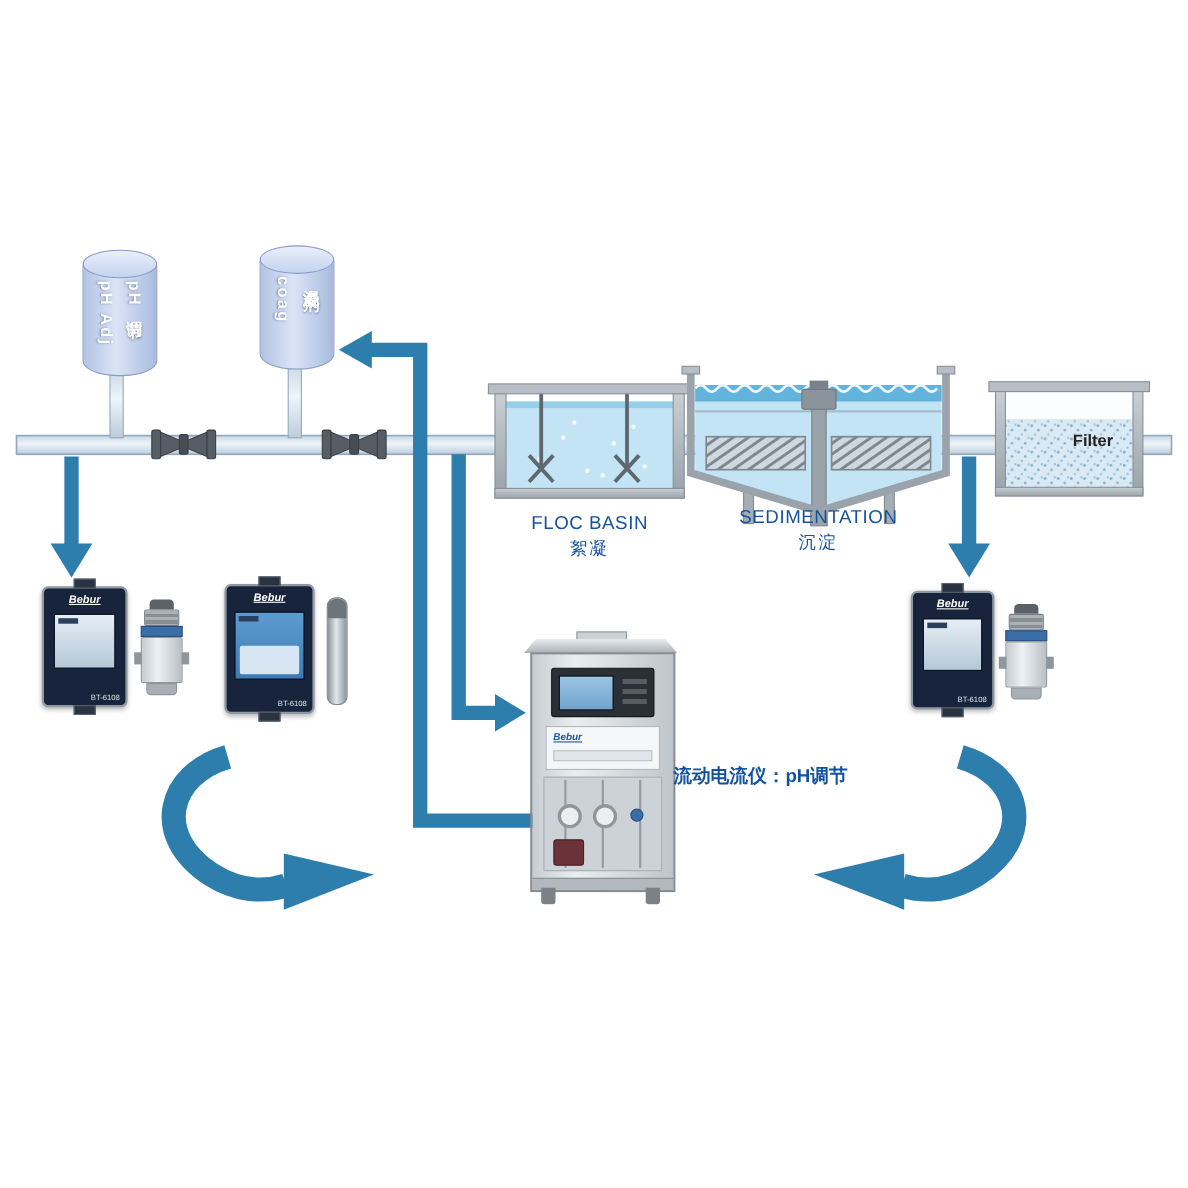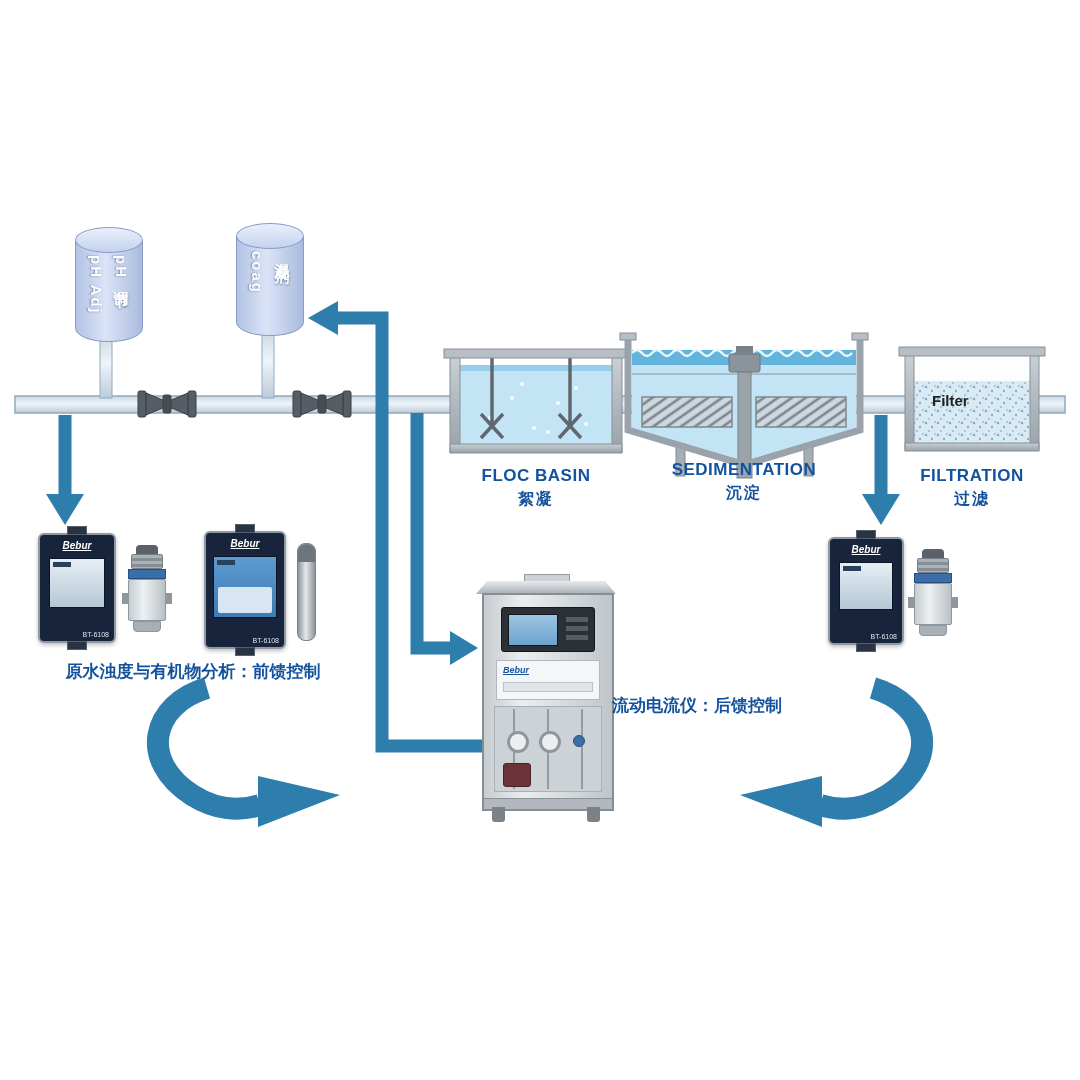--- a/index.html
+++ b/index.html
@@ -10,27 +10,27 @@
   
   .cyl{position:absolute;background:linear-gradient(90deg,#b3c3e4,#dbe4f7 45%,#a9bbde);
        border:1px solid #8a9cc6;border-radius:33px/14px;}
   .cyl-top{position:absolute;top:-2px;left:-1px;right:-1px;height:24px;
            background:linear-gradient(#eaf0fb,#c3d2ee);border:1px solid #8a9cc6;border-radius:50%;}
   .cyl-text{position:absolute;top:26px;left:0;right:0;display:flex;justify-content:center;gap:6px;}
   .vtext{writing-mode:vertical-rl;text-orientation:mixed;color:#fff;font-weight:bold;font-size:15px;
          letter-spacing:2px;text-shadow:0 1px 2px rgba(40,60,100,.55);}
 
   
-  .stage-label{position:absolute;text-align:center;color:#12529e;font-weight:bold;}
+  .stage-label{position:absolute;text-align:center;color:#12529e;font-weight:normal;}
   .stage-en{font-size:17px;letter-spacing:.5px;}
   .stage-zh{font-size:16px;margin-top:3px;letter-spacing:2px;}
   .caption{position:absolute;color:#12529e;font-weight:bold;font-size:17px;text-align:center;white-space:nowrap;}
   .title{position:absolute;left:0;right:0;top:834px;text-align:center;font-size:29px;font-weight:bold;
          color:#1b55a5;letter-spacing:3px;}
-  .filter-label{position:absolute;left:932px;top:392px;width:80px;text-align:left;
+  .filter-label{position:absolute;left:932px;top:392px;width:80px;text-align:right;
                 font-size:15px;font-weight:bold;color:#222;}
 
   
   .monitor{position:absolute;background:#18243b;border:2px solid #8e99a4;border-radius:6px;
            box-shadow:0 2px 4px rgba(0,0,0,.25);}
   .mtab{position:absolute;left:50%;transform:translateX(-50%);width:18px;height:7px;
         background:#2a3342;border:1px solid #55606e;}
   .mtab.t{top:-9px}.mtab.b{bottom:-9px}
   .brand{margin-top:5px;text-align:center;color:#fff;font-size:10px;font-weight:bold;
          font-style:italic;text-decoration:underline;}
@@ -236,24 +236,20 @@
   </div>
 
   <div class="stage-label" style="left:436px;top:466px;width:200px">
     <div class="stage-en">FLOC BASIN</div>
     <div class="stage-zh">絮凝</div>
   </div>
   <div class="stage-label" style="left:644px;top:460px;width:200px">
     <div class="stage-en">SEDIMENTATION</div>
     <div class="stage-zh">沉淀</div>
   </div>
-  <div class="stage-label" style="left:872px;top:466px;width:200px">
-    <div class="stage-en">FILTRATION</div>
-    <div class="stage-zh">过滤</div>
-  </div>
   <div class="filter-label">Filter</div>
 
   <div class="monitor" style="left:38px;top:533px;width:74px;height:106px">
     <div class="mtab t"></div>
     <div class="mtab b"></div>
     <div class="brand">Bebur</div>
     <div class="screen" style="width:54px;height:48px"></div>
     <div class="model">BT-6108</div>
   </div>
   <div class="sensor" style="left:125px;top:545px">
@@ -267,21 +263,20 @@
     <div class="s-foot"></div>
   </div>
   <div class="monitor" style="left:204px;top:531px;width:78px;height:114px">
     <div class="mtab t"></div>
     <div class="mtab b"></div>
     <div class="brand">Bebur</div>
     <div class="screen screen-blue" style="width:62px;height:60px"></div>
     <div class="model">BT-6108</div>
   </div>
   <div class="probe" style="left:297px;top:543px"></div>
-  <div class="caption" style="left:10px;top:660px;width:366px">原水浊度与有机物分析：前馈控制</div>
 
   <div class="monitor" style="left:828px;top:537px;width:72px;height:104px">
     <div class="mtab t"></div>
     <div class="mtab b"></div>
     <div class="brand">Bebur</div>
     <div class="screen" style="width:52px;height:46px"></div>
     <div class="model">BT-6108</div>
   </div>
   <div class="sensor" style="left:911px;top:549px">
     <div class="s-cap"></div>
@@ -312,16 +307,16 @@
         <span class="pumphead" style="left:12px;top:24px"></span>
         <span class="pumphead" style="left:44px;top:24px"></span>
         <span class="vblue" style="left:78px;top:28px"></span>
         <span class="maroon"></span>
       </div>
       <div class="cab-base"></div>
     </div>
     <div class="cab-leg l"></div>
     <div class="cab-leg r"></div>
   </div>
-  <div class="caption" style="left:612px;top:694px;text-align:left">流动电流仪：后馈控制</div>
+  <div class="caption" style="left:612px;top:694px;text-align:left">流动电流仪：pH调节</div>
 
 
 </div>
 
 </body></html>

